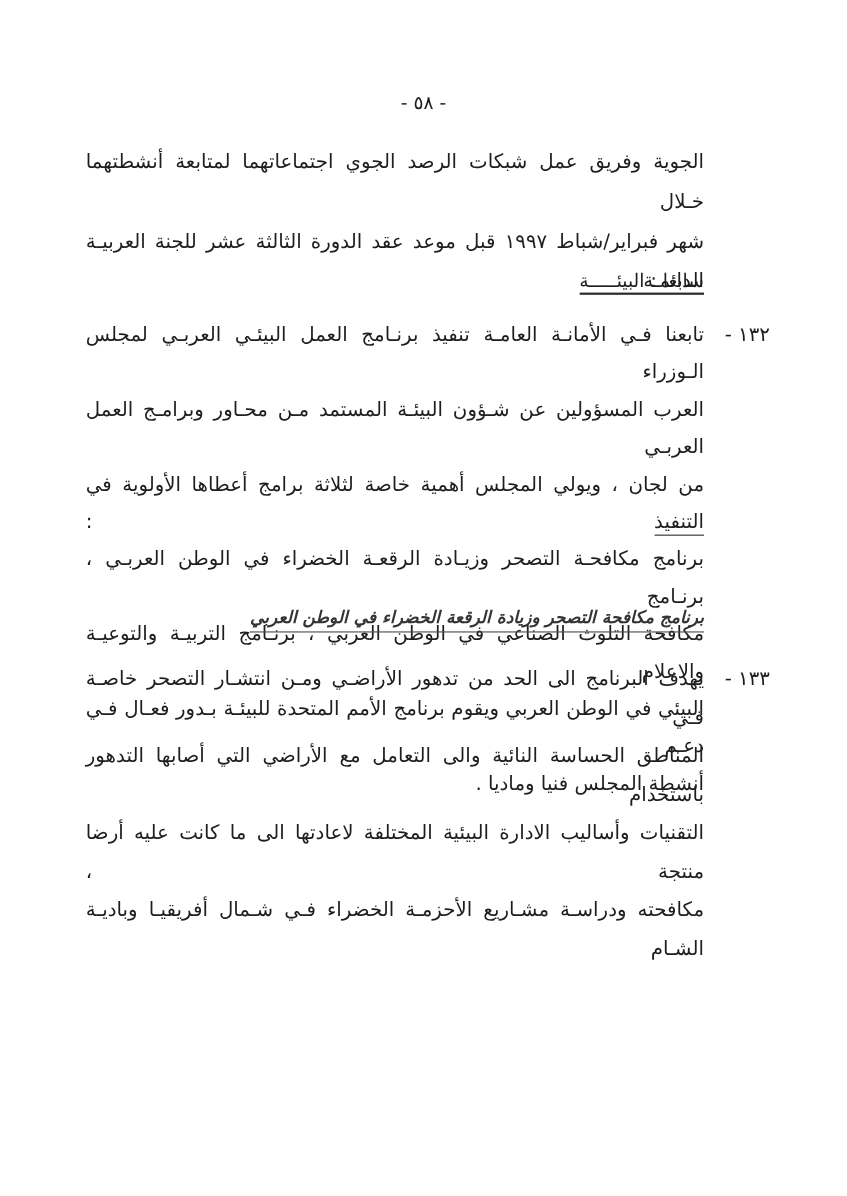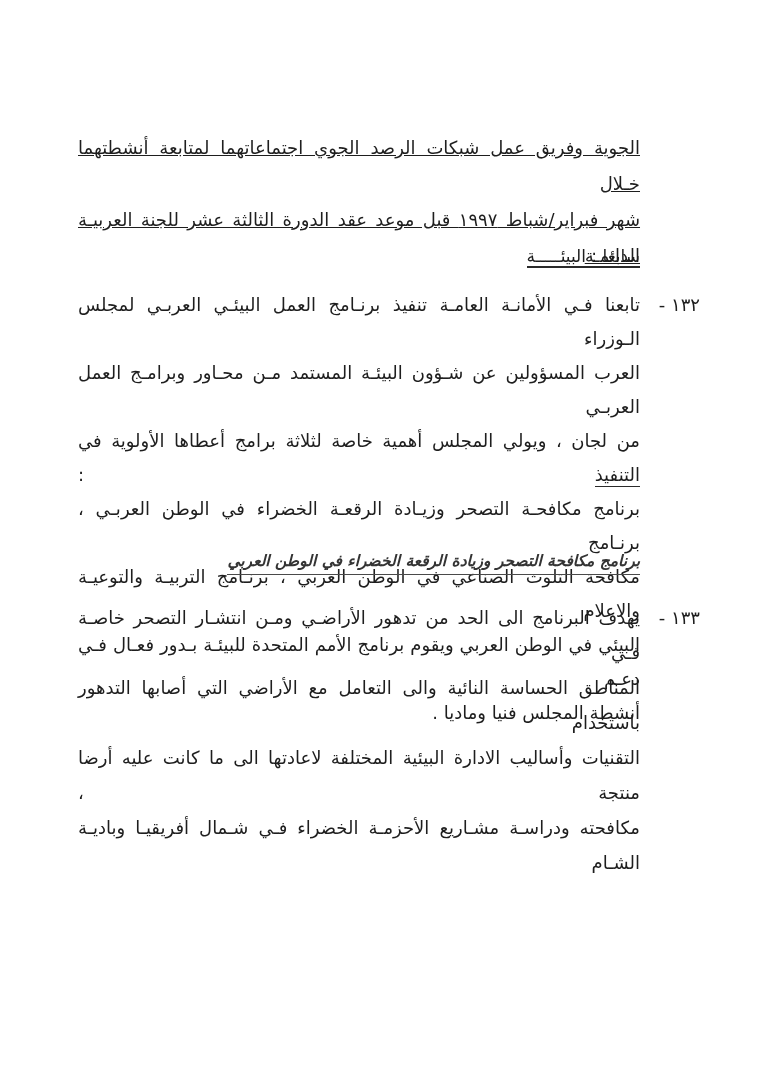--- a/index.html
+++ b/index.html
@@ -34,21 +34,21 @@
     line-height: 34px;
     white-space: nowrap;
     text-align: right;
   }
   .j {
     white-space: normal;
     text-align: justify;
     text-align-last: justify;
     text-justify: inter-word;
   }
-  .intro .line { line-height: 36px; text-decoration: underline; }
+  .intro .line { line-height: 36px; }
   .p133 .line { line-height: 35px; }
   .num {
     position: absolute;
     top: 0; right: -60px;
     font-size: 18px;
     line-height: 34px;
     white-space: nowrap;
     text-align: right;
   }
   .p133 .num { line-height: 35px; }
@@ -79,20 +79,21 @@
   .u {
     border-bottom: 1.5px solid #2a2a2a;
     padding-bottom: 1px;
   }
 </style>
 </head>
 <body>
 
 <div class="page">
 
+  <div class="pagenum">- ٥٨ -</div>
 
   <div class="block intro" style="top:130px;">
     <div class="line j">الجوية وفريق عمل شبكات الرصد الجوي اجتماعاتهما لمتابعة أنشطتهما خـلال</div>
     <div class="line j">شهر فبراير/شباط ١٩٩٧ قبل موعد عقد الدورة الثالثة عشر للجنة العربيـة الدائمـة</div>
   </div>
 
   <div class="heading" style="top:246px;">
     <span class="hd-text">سابعا : البيئـــــة</span>
   </div>
 

